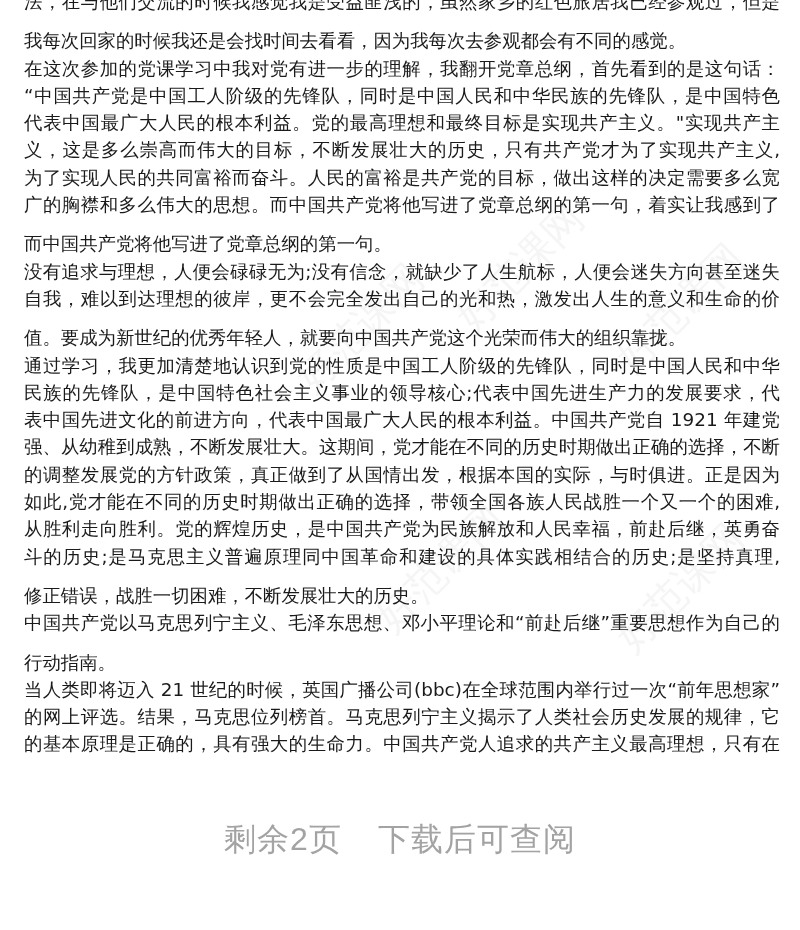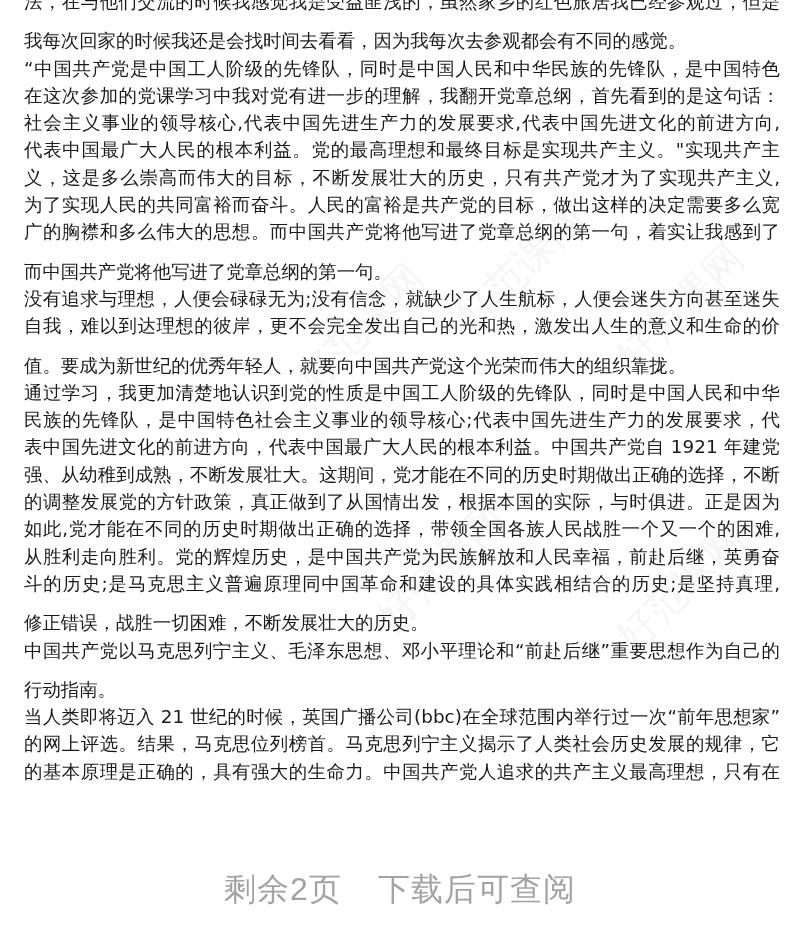--- a/index.html
+++ b/index.html
@@ -40,21 +40,21 @@
       color: rgba(200, 200, 200, 0.18);
       transform: rotate(-45deg);
       white-space: nowrap;
       pointer-events: none;
       font-family: "DejaVu Sans", sans-serif;
     }
     .remaining {
       position: absolute;
       left: 0;
       width: 800px;
-      top: 868px;
+      top: 818px;
       text-align: center;
       font-size: 32px;
       color: #a3a3a3;
       font-family: "Liberation Sans", "DejaVu Sans", sans-serif;
       letter-spacing: 1px;
     }
     .remaining span.gap {
       display: inline-block;
       width: 36px;
     }
@@ -64,23 +64,22 @@
 
 <div class="watermark" style="left:440px; top:240px;">好范课网</div>
 <div class="watermark" style="left:600px; top:280px;">好范课网</div>
 <div class="watermark" style="left:280px; top:300px;">好范课网</div>
 <div class="watermark" style="left:600px; top:560px;">好范课网</div>
 <div class="watermark" style="left:360px; top:540px;">好范课网</div>
 
 <div class="doc" id="doc">
     <div class="line">法，在与他们交流的时候我感觉我是受益匪浅的，虽然家乡的红色旅居我已经参观过，但是</div>
     <div class="line last">我每次回家的时候我还是会找时间去看看，因为我每次去参观都会有不同的感觉。</div>
+    <div class="line">在这次参加的党课学习中我对党有进一步的理解，我翻开党章总纲，首先看到的是这句话：</div>
     <div class="line">“中国共产党是中国工人阶级的先锋队，同时是中国人民和中华民族的先锋队，是中国特色</div>
-    <div class="line">在这次参加的党课学习中我对党有进一步的理解，我翻开党章总纲，首先看到的是这句话：</div>
-    <div class="line">社会主义事业的领导核心,代表中国先进生产力的发展要求,代表中国先进文化的前进方向,</div>
     <div class="line">代表中国最广大人民的根本利益。党的最高理想和最终目标是实现共产主义。"实现共产主</div>
     <div class="line">义，这是多么崇高而伟大的目标，不断发展壮大的历史，只有共产党才为了实现共产主义,</div>
     <div class="line">为了实现人民的共同富裕而奋斗。人民的富裕是共产党的目标，做出这样的决定需要多么宽</div>
     <div class="line">广的胸襟和多么伟大的思想。而中国共产党将他写进了党章总纲的第一句，着实让我感到了</div>
     <div class="line last">而中国共产党将他写进了党章总纲的第一句。</div>
     <div class="line">没有追求与理想，人便会碌碌无为;没有信念，就缺少了人生航标，人便会迷失方向甚至迷失</div>
     <div class="line">自我，难以到达理想的彼岸，更不会完全发出自己的光和热，激发出人生的意义和生命的价</div>
     <div class="line last">值。要成为新世纪的优秀年轻人，就要向中国共产党这个光荣而伟大的组织靠拢。</div>
     <div class="line">通过学习，我更加清楚地认识到党的性质是中国工人阶级的先锋队，同时是中国人民和中华</div>
     <div class="line">民族的先锋队，是中国特色社会主义事业的领导核心;代表中国先进生产力的发展要求，代</div>

